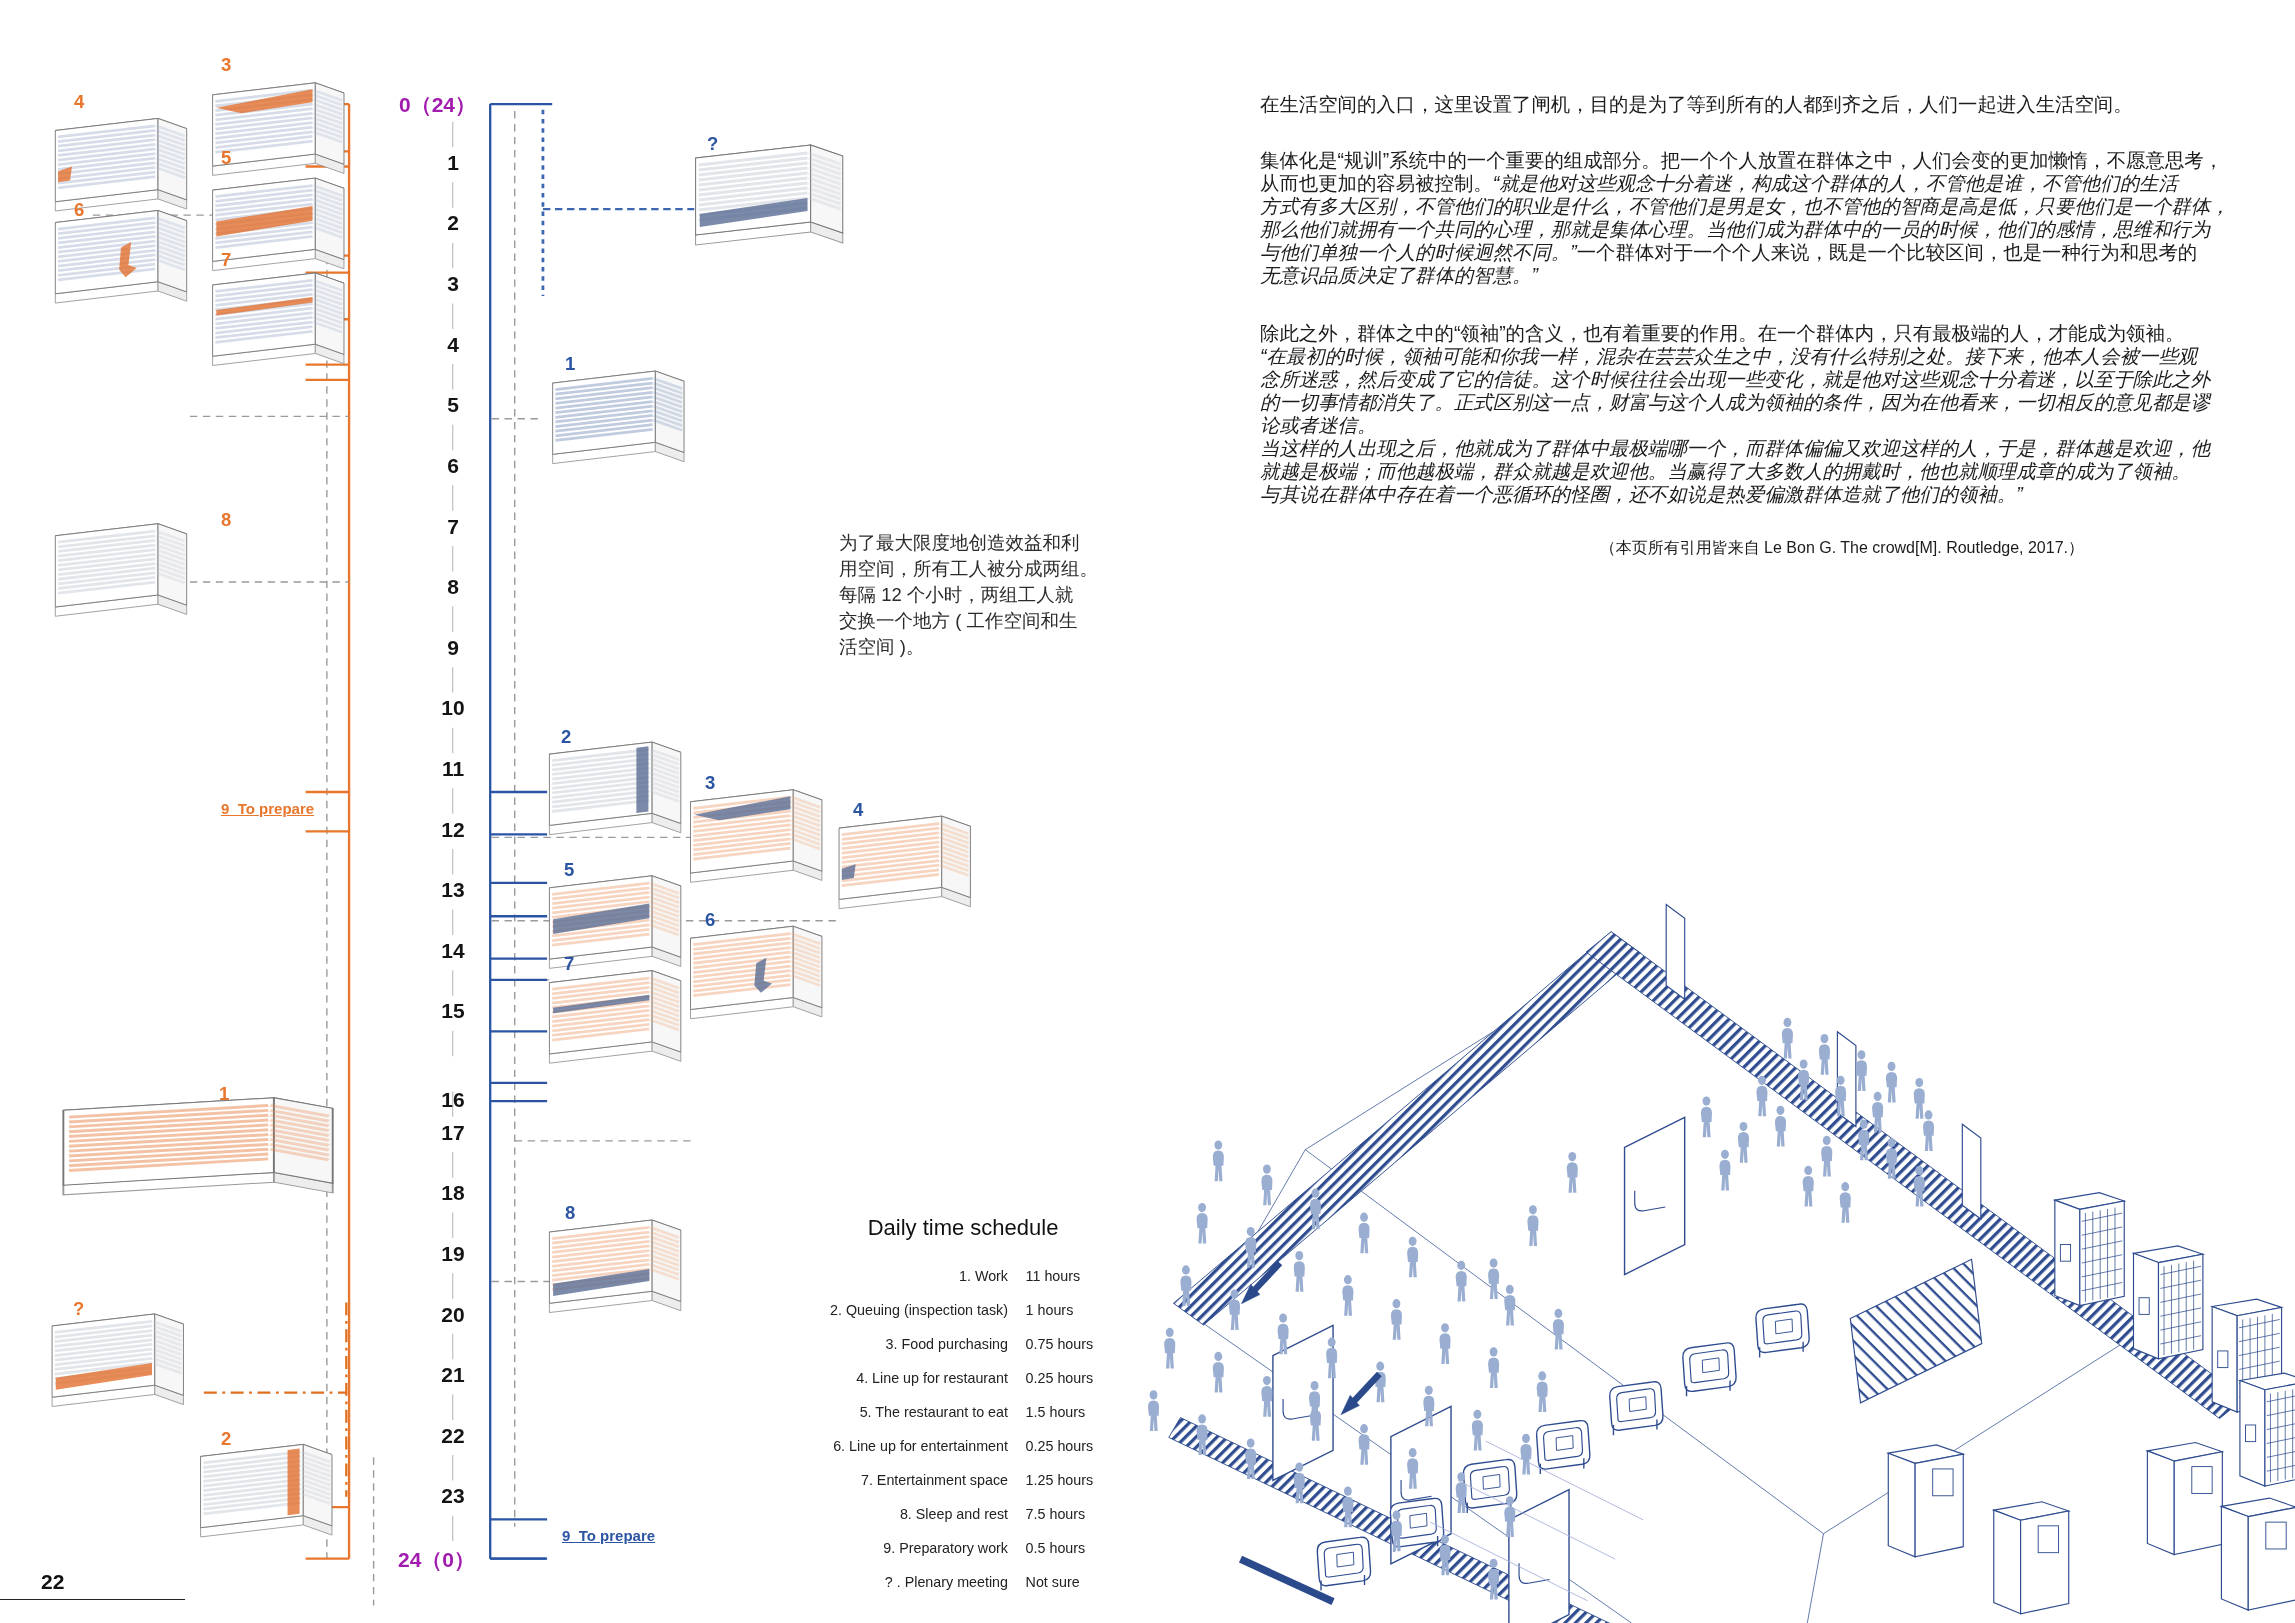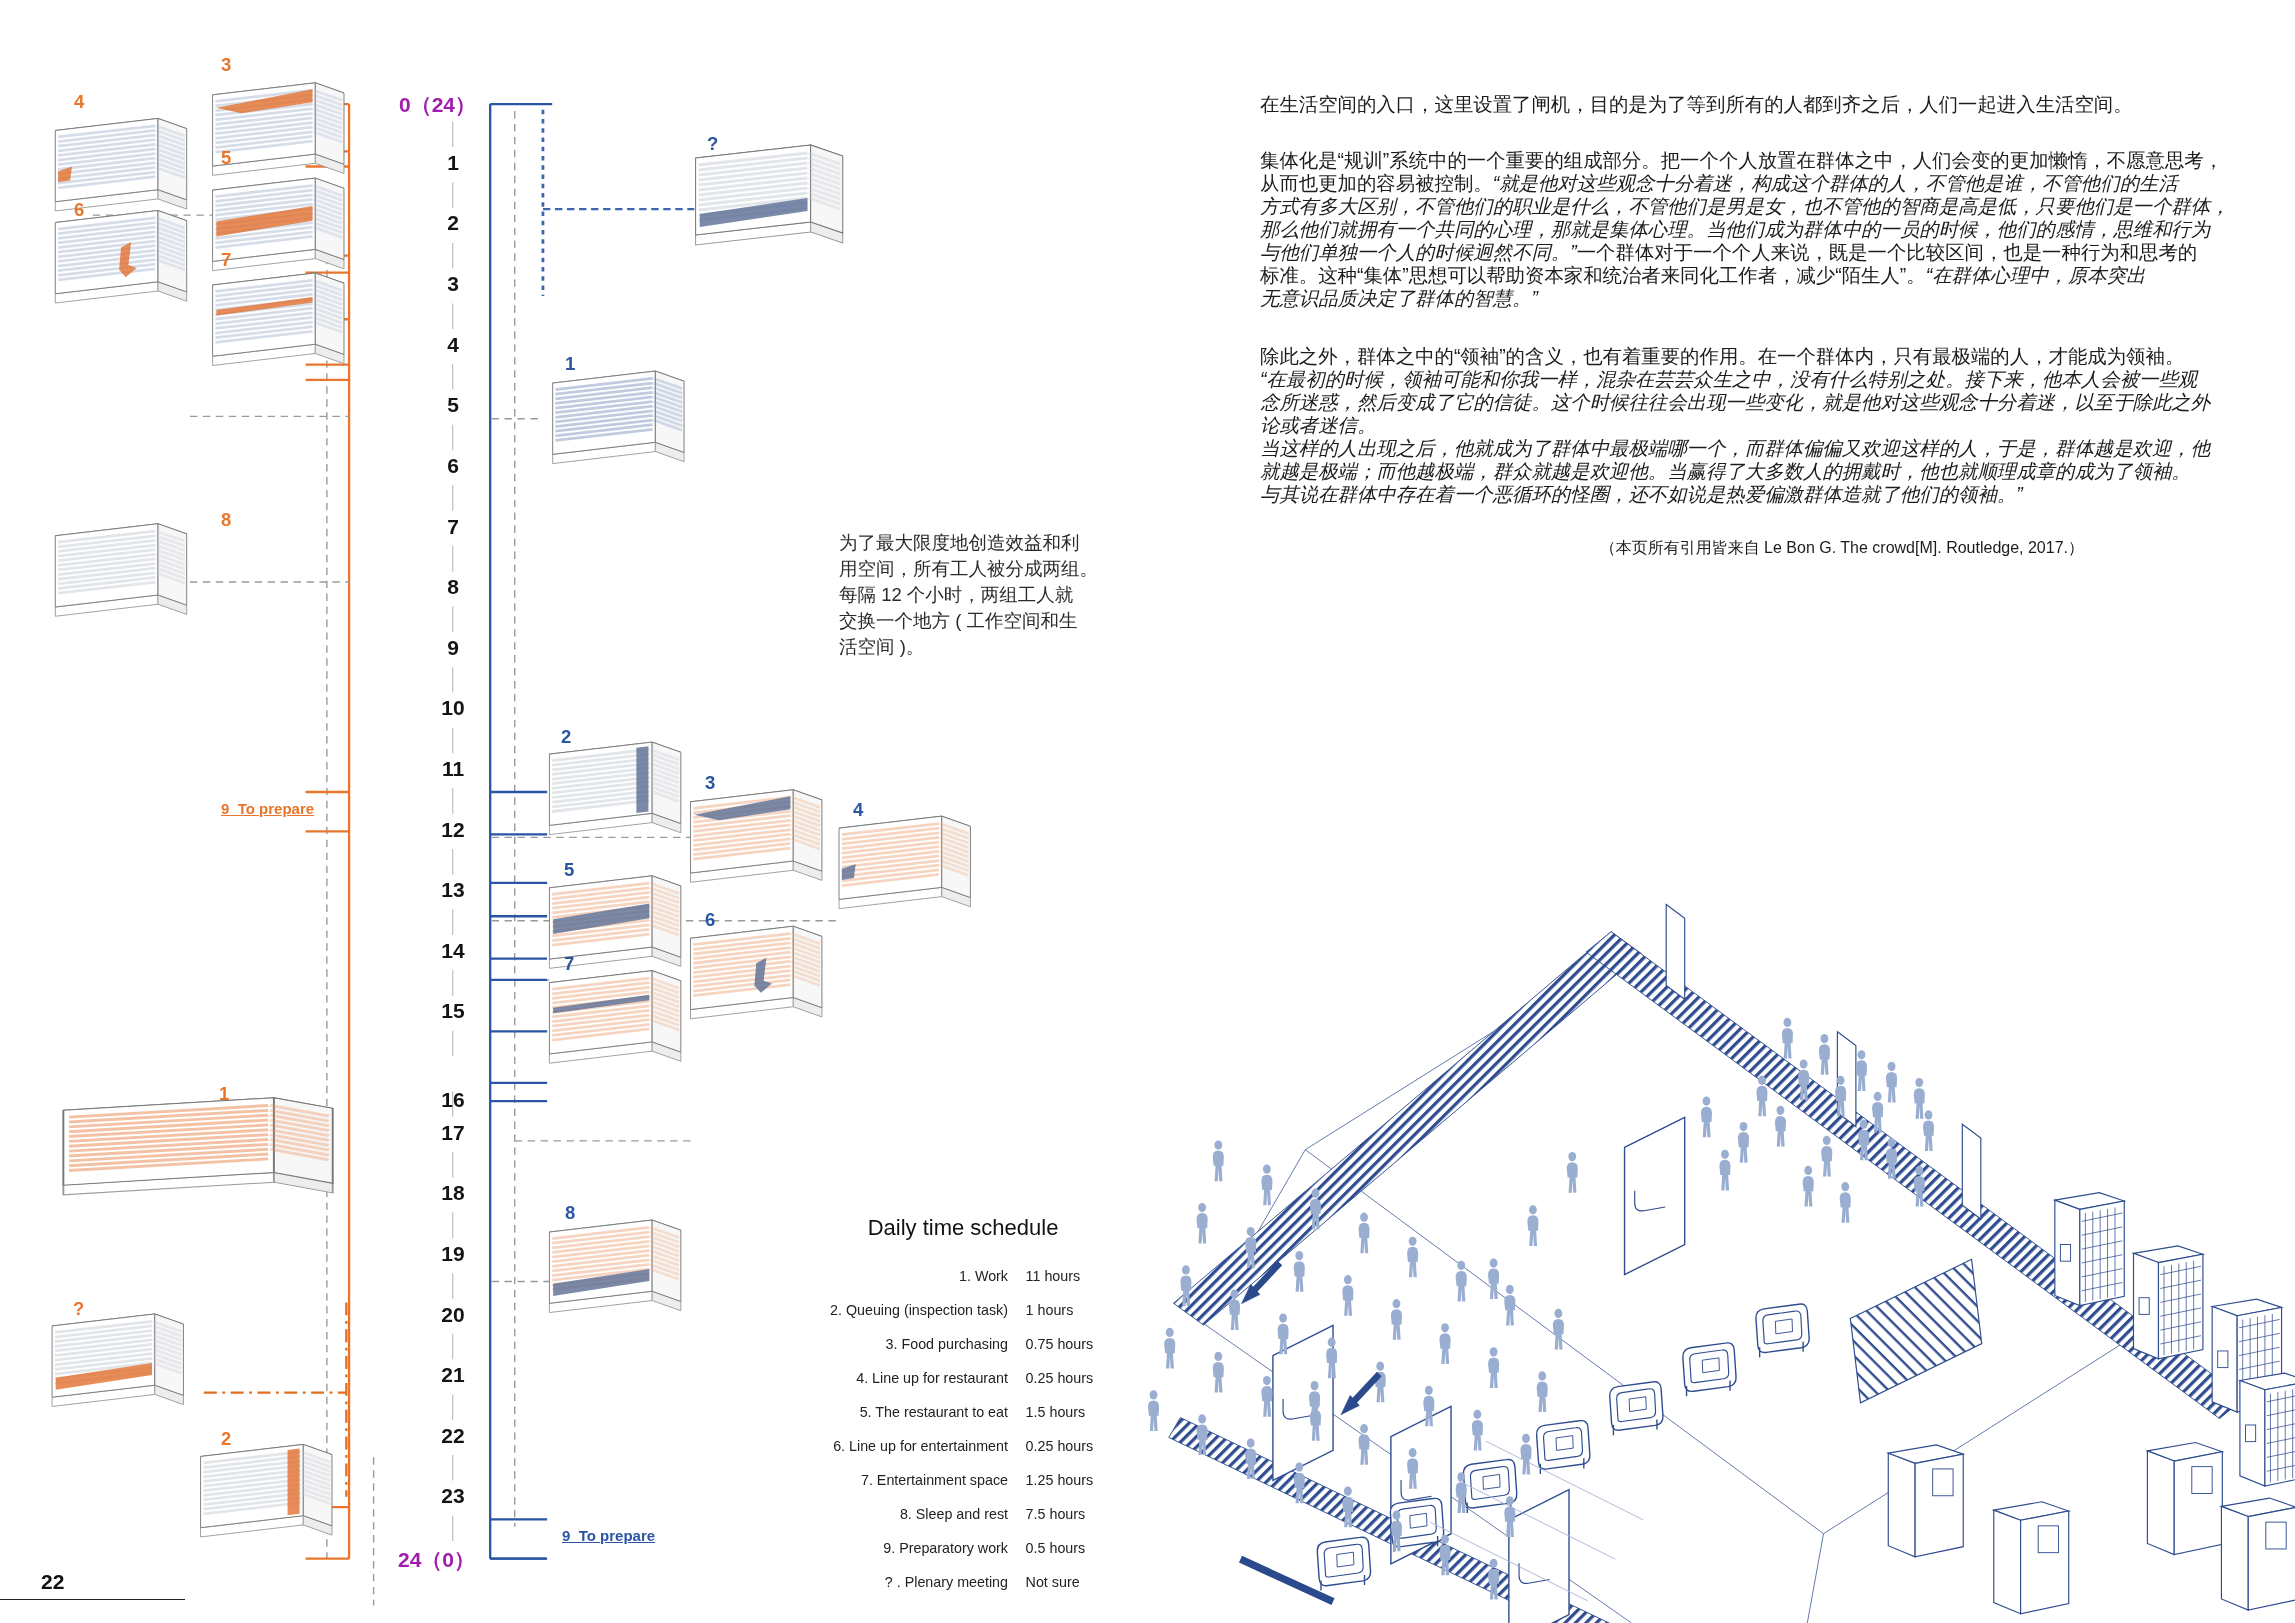--- a/index.html
+++ b/index.html
@@ -430,28 +430,28 @@
     <div>
         <div class="tl"><span>在生活空间的入口，这里设置了闸机，目的是为了等到所有的人都到齐之后，人们一起进入生活空间。</span></div>
       </div>
     <div class="pgap1"></div>
     <div>
         <div class="tl"><span>集体化是“规训”系统中的一个重要的组成部分。把一个个人放置在群体之中，人们会变的更加懒惰，不愿意思考，</span></div>
         <div class="tl"><span>从而也更加的容易被控制。</span><span class="it">“就是他对这些观念十分着迷，构成这个群体的人，不管他是谁，不管他们的生活</span></div>
         <div class="tl"><span class="it">方式有多大区别，不管他们的职业是什么，不管他们是男是女，也不管他的智商是高是低，只要他们是一个群体，</span></div>
         <div class="tl"><span class="it">那么他们就拥有一个共同的心理，那就是集体心理。当他们成为群体中的一员的时候，他们的感情，思维和行为</span></div>
         <div class="tl"><span class="it">与他们单独一个人的时候迥然不同。”</span><span>一个群体对于一个个人来说，既是一个比较区间，也是一种行为和思考的</span></div>
-        <div class="tl"><span>标准。这种“集体”思想可以帮助资本家和统治者来同化工作者，减少“陌生人”。</span><span class="it">“在群体心理中，原本突出</span></div>
         <div class="tl"><span class="it">无意识品质决定了群体的智慧。”</span></div>
       </div>
     <div class="pgap2"></div>
     <div>
         <div class="tl"><span>除此之外，群体之中的“领袖”的含义，也有着重要的作用。在一个群体内，只有最极端的人，才能成为领袖。</span></div>
         <div class="tl"><span class="it">“在最初的时候，领袖可能和你我一样，混杂在芸芸众生之中，没有什么特别之处。接下来，他本人会被一些观</span></div>
         <div class="tl"><span class="it">念所迷惑，然后变成了它的信徒。这个时候往往会出现一些变化，就是他对这些观念十分着迷，以至于除此之外</span></div>
+        <div class="tl"><span class="it">的一切事情都消失了。正式区别这一点，财富与这个人成为领袖的条件，因为在他看来，一切相反的意见都是谬</span></div>
         <div class="tl"><span class="it">论或者迷信。</span></div>
         <div class="tl"><span class="it">当这样的人出现之后，他就成为了群体中最极端哪一个，而群体偏偏又欢迎这样的人，于是，群体越是欢迎，他</span></div>
         <div class="tl"><span class="it">就越是极端；而他越极端，群众就越是欢迎他。当赢得了大多数人的拥戴时，他也就顺理成章的成为了领袖。</span></div>
         <div class="tl"><span class="it">与其说在群体中存在着一个恶循环的怪圈，还不如说是热爱偏激群体造就了他们的领袖。”</span></div>
       </div>
     <div id="citation">（本页所有引用皆来自 Le Bon G. The crowd[M]. Routledge, 2017.）</div>
   </div>
 
   <svg id="iso-svg" width="1162" height="744" viewBox="0 0 2511 1608">
     <defs>

